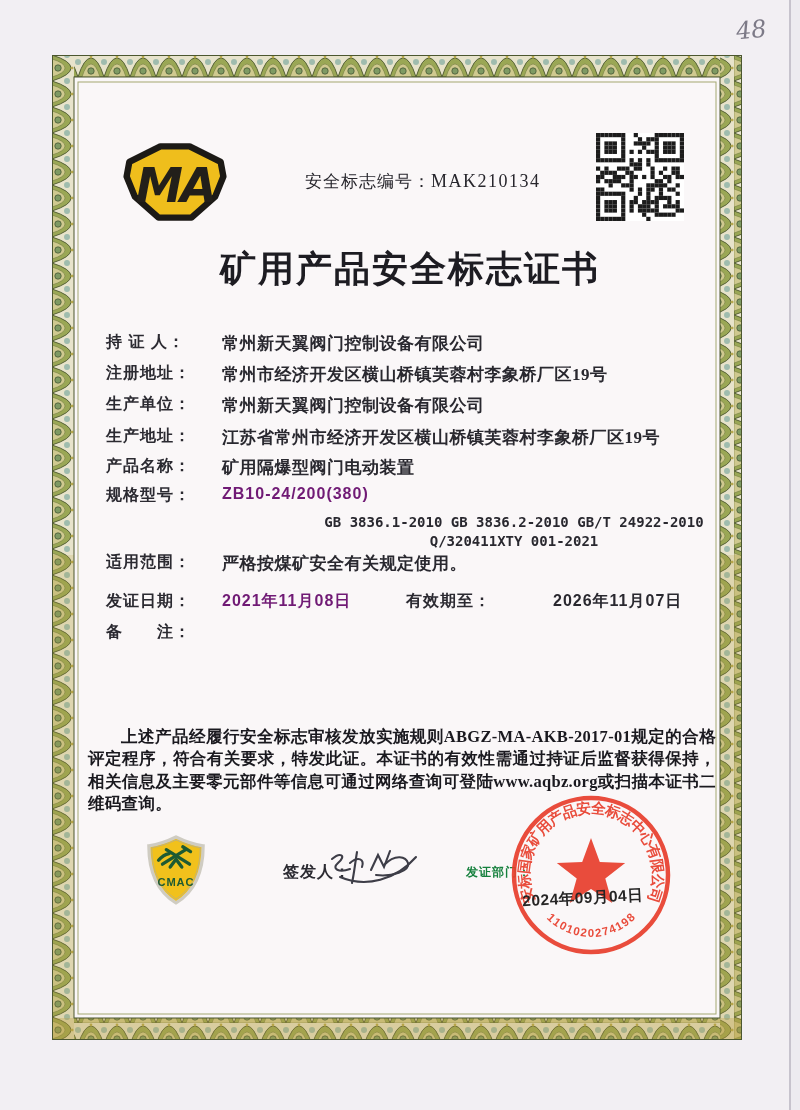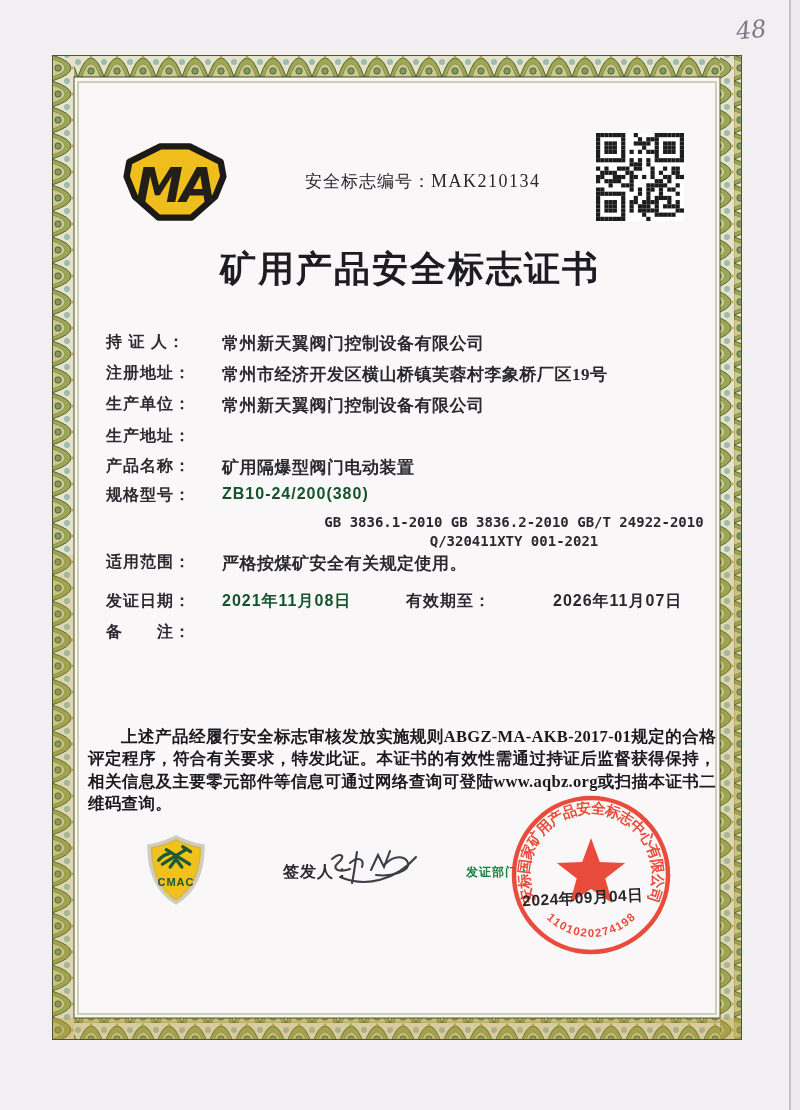--- a/index.html
+++ b/index.html
@@ -20,21 +20,21 @@
   .title{position:absolute;left:10px;top:245px;width:800px;text-align:center;
        font-family:"Liberation Serif",serif;font-weight:700;font-size:36px;
        letter-spacing:2px;color:#1d1c22;}
   .row{position:absolute;left:0;width:800px;height:24px;}
   .lbl{position:absolute;left:106px;font-weight:700;font-size:16px;color:#2b2a31;
        letter-spacing:1px;white-space:nowrap;}
   .lbl2{position:absolute;left:406px;font-weight:700;font-size:16px;color:#2b2a31;
        letter-spacing:1px;white-space:nowrap;}
   .val{position:absolute;left:222px;font-family:"Liberation Serif",serif;font-weight:700;
        font-size:17px;color:#29282f;letter-spacing:0.5px;white-space:nowrap;}
-  .val-sans{position:absolute;left:222px;font-weight:700;font-size:16px;color:#14532d;
+  .val-sans{position:absolute;left:222px;font-weight:700;font-size:16px;color:#701a75;
        letter-spacing:1px;white-space:nowrap;}
   .val2-sans{position:absolute;left:505px;font-weight:700;font-size:16px;color:#29282f;
        letter-spacing:1px;white-space:nowrap;margin-left:48px;}
   .val-std{position:absolute;left:312px;width:404px;font-family:"DejaVu Sans Mono",monospace;
        font-weight:700;font-size:14px;line-height:19px;color:#29282f;white-space:normal;text-align:center;}
   .statement{position:absolute;left:88px;top:726px;width:628px;
        font-family:"Liberation Serif",serif;font-weight:700;font-size:16.5px;
        line-height:1.36;color:#1a191f;text-align:justify;text-indent:2em;letter-spacing:0.3px;}
   .cmac{position:absolute;left:145px;top:833px;width:62px;height:74px;}
   .signer-lbl{position:absolute;left:283px;top:862px;font-weight:700;font-size:16px;
@@ -331,20 +331,21 @@
   <div class="row" style="top:363px">
     <span class="lbl">注册地址：</span>
     <span class="val">常州市经济开发区横山桥镇芙蓉村李象桥厂区19号</span>
   </div>
   <div class="row" style="top:394px">
     <span class="lbl">生产单位：</span>
     <span class="val">常州新天翼阀门控制设备有限公司</span>
   </div>
   <div class="row" style="top:426px">
     <span class="lbl">生产地址：</span>
+    <span class="val">江苏省常州市经济开发区横山桥镇芙蓉村李象桥厂区19号</span>
   </div>
   <div class="row" style="top:456px">
     <span class="lbl">产品名称：</span>
     <span class="val">矿用隔爆型阀门电动装置</span>
   </div>
   <div class="row" style="top:485px">
     <span class="lbl">规格型号：</span>
     <span class="val-sans">ZB10-24/200(380)</span>
   </div>
   <div class="row" style="top:524px;height:44px">

